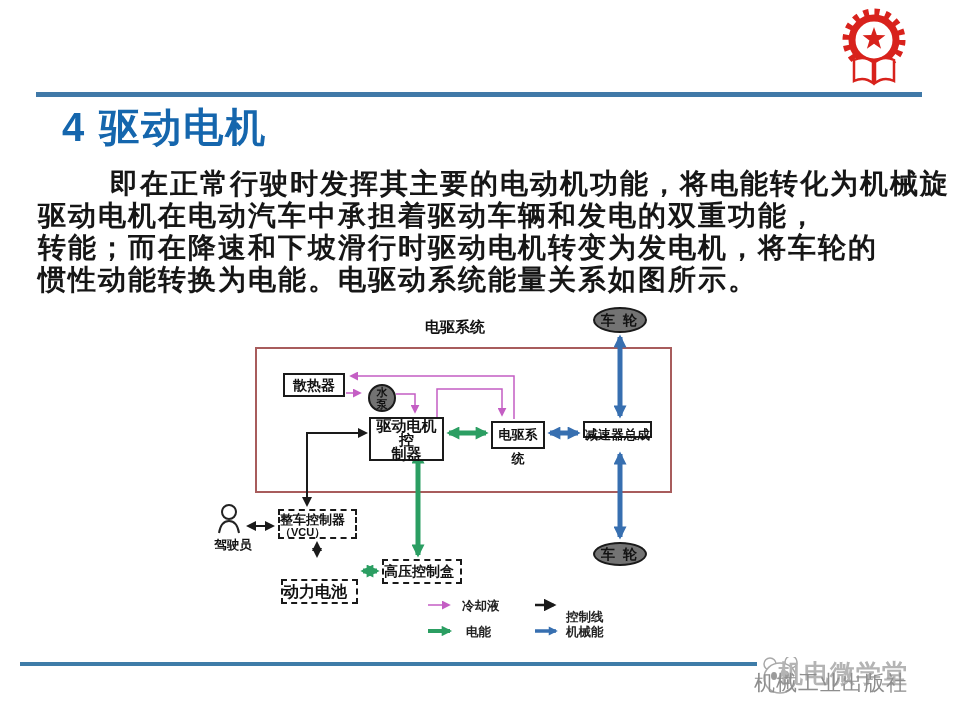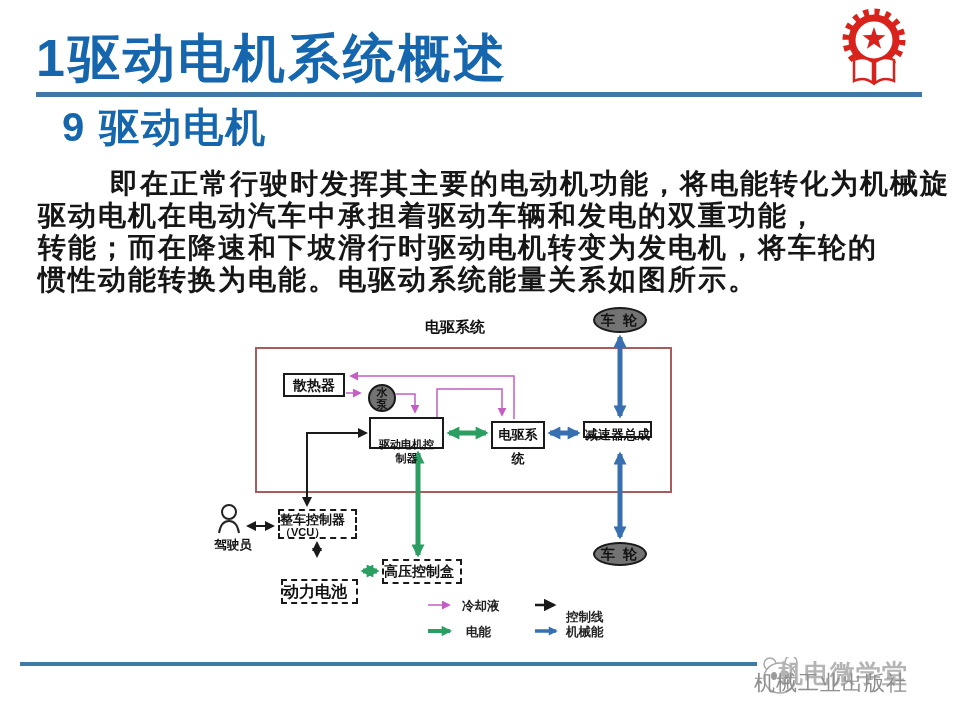--- a/index.html
+++ b/index.html
@@ -22,33 +22,32 @@
   .lg-label{font-size:12.5px;color:#222;}
   .footer-line{left:20px;top:662px;width:737px;height:4px;background:#3e7ca8;}
   .brand{left:778px;top:658px;font-size:25px;line-height:30px;color:#b4b4b4;font-weight:600;letter-spacing:1px;text-align:right;}
   .publisher{left:754px;top:668px;font-size:21px;line-height:30px;color:#8e8e8e;font-weight:500;letter-spacing:1px;}
 </style>
 </head>
 <body>
 
 <div class="slide">
 
-  <div class="abs page-title">1驱动电机系统概述</div>
 
   <svg class="abs" style="left:840px;top:4px;" width="68" height="84" viewBox="0 0 68 84">
     <circle cx="34" cy="36" r="27" fill="none" stroke="#d8221c" stroke-width="9" stroke-dasharray="5 5.6"></circle>
     <circle cx="34" cy="36" r="22" fill="#fff" stroke="#d8221c" stroke-width="7"></circle>
     <polygon fill="#d8221c" points="34,23 36.8,31.1 45.4,31.3 38.6,36.5 41.1,44.7 34,39.8 26.9,44.7 29.4,36.5 22.6,31.3 31.2,31.1"></polygon>
     <path d="M14 56 Q24 51 33 58 L33 79 Q24 72 14 77 Z" fill="#fff" stroke="#d8221c" stroke-width="2.5"></path>
     <path d="M54 56 Q44 51 35 58 L35 79 Q44 72 54 77 Z" fill="#fff" stroke="#d8221c" stroke-width="2.5"></path>
   </svg>
 
   <div class="abs title-rule"></div>
 
-  <div class="abs subtitle">9 驱动电机</div>
+  <div class="abs subtitle">4 驱动电机</div>
 
   <div class="abs para">
     <div class="line">即在正常行驶时发挥其主要的电动机功能，将电能转化为机械旋</div>
     <div class="line">驱动电机在电动汽车中承担着驱动车辆和发电的双重功能，</div>
     <div class="line">转能；而在降速和下坡滑行时驱动电机转变为发电机，将车轮的</div>
     <div class="line">惯性动能转换为电能。电驱动系统能量关系如图所示。</div>
   </div>
 
   <div class="abs diagram">
 
@@ -105,21 +104,21 @@
 
     <div class="abs ell" style="left:393px;top:7px;width:54px;height:26px;font-size:14px;line-height:22px;letter-spacing:2px;">车 轮</div>
 
     <div class="abs box" style="left:83px;top:73px;width:62px;height:24px;font-size:14px;line-height:20px;text-align:center;">散热器</div>
 
     <div class="abs ell" style="left:168px;top:84px;width:28px;height:28px;font-size:11px;line-height:11.5px;padding-top:1px;">
       <div>水</div>
       <div>泵</div>
     </div>
 
-    <div class="abs box" style="left:169px;top:117px;width:75px;height:32px;font-size:11px;line-height:14px;padding-top:18px;">
+    <div class="abs box" style="left:169px;top:117px;width:75px;height:44px;font-size:15px;line-height:14px;padding-top:0;">
       <div>驱动电机控</div>
       <div>制器</div>
     </div>
 
     <div class="abs box" style="left:291px;top:121px;width:54px;height:28px;font-size:13px;line-height:24px;">电驱系统</div>
 
     <div class="abs box" style="left:383px;top:121px;width:69px;height:17px;font-size:13px;line-height:24px;">减速器总成</div>
 
     <div class="abs dbox" style="left:78px;top:209px;width:79px;height:30px;font-size:13px;line-height:13px;padding-top:2px;">
       <div>整车控制器</div>

